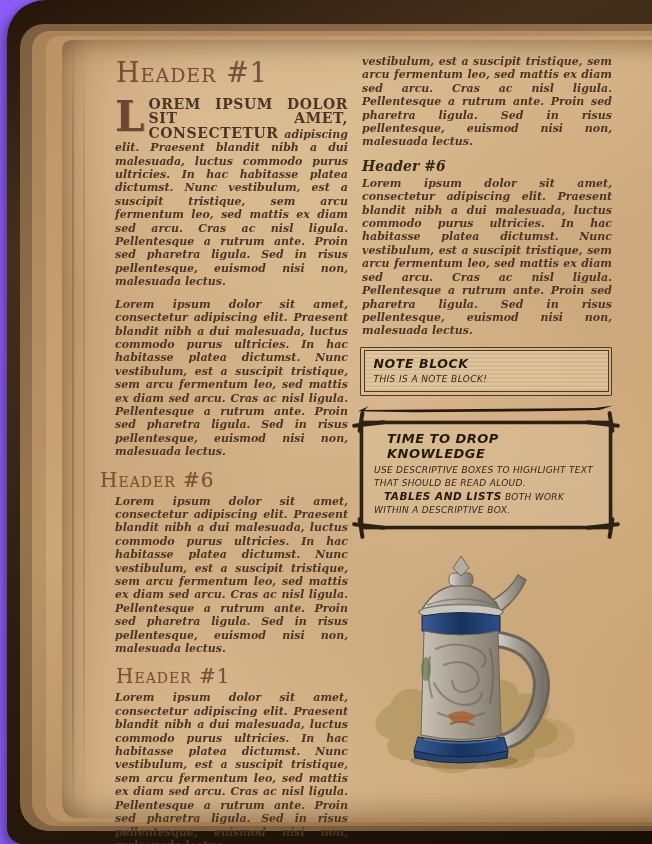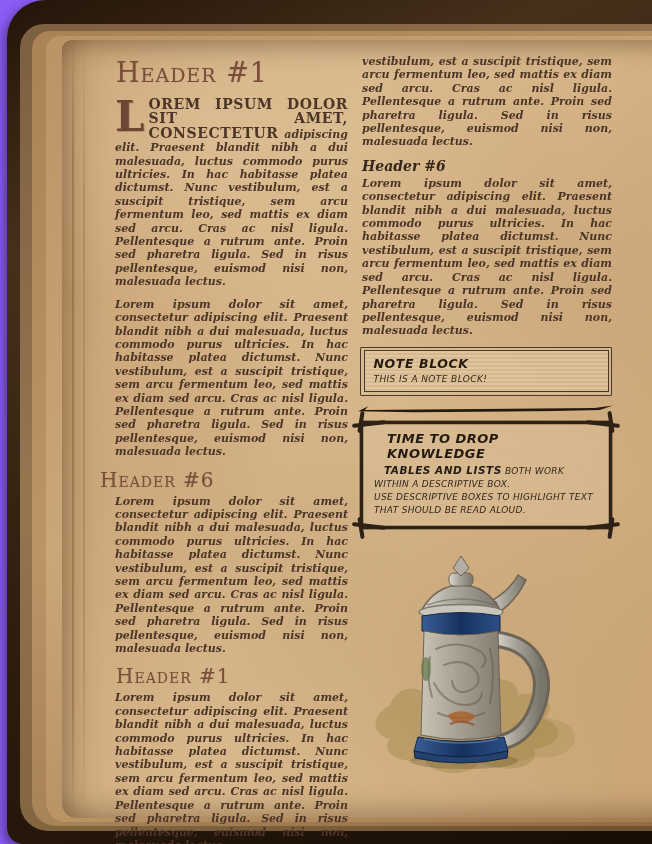--- a/index.html
+++ b/index.html
@@ -137,22 +137,22 @@
         <svg class="rule" viewBox="0 0 256 12" preserveAspectRatio="none" height="11">
           <path d="M3 8 L13 2.5 L9.5 6.6 L120 5.4 L234 4.4 L252 1.6 L239 6.6 L196 7.6 L58 9 Z" fill="#241a10"></path>
         </svg>
 
         <div class="kbox">
           <span class="kc kc-tl"></span>
           <span class="kc kc-tr"></span>
           <span class="kc kc-bl"></span>
           <span class="kc kc-br"></span>
           <div class="kbox-title">Time to Drop Knowledge</div>
+          <p class="kbox-text">Use descriptive boxes to highlight text that should be read aloud.</p>
           <p class="kbox-text ind"><strong>Tables and Lists</strong><span> both work within a descriptive box.</span></p>
-          <p class="kbox-text">Use descriptive boxes to highlight text that should be read aloud.</p>
         </div>
 
         <div class="stein-wrap">
           <svg width="232" height="232" viewBox="0 0 232 232">
             <defs>
               <linearGradient id="silver" x1="0" y1="0" x2="1" y2="0">
                 <stop offset="0" stop-color="#dcd9d1"></stop>
                 <stop offset=".45" stop-color="#a8a399"></stop>
                 <stop offset="1" stop-color="#79746a"></stop>
               </linearGradient>

